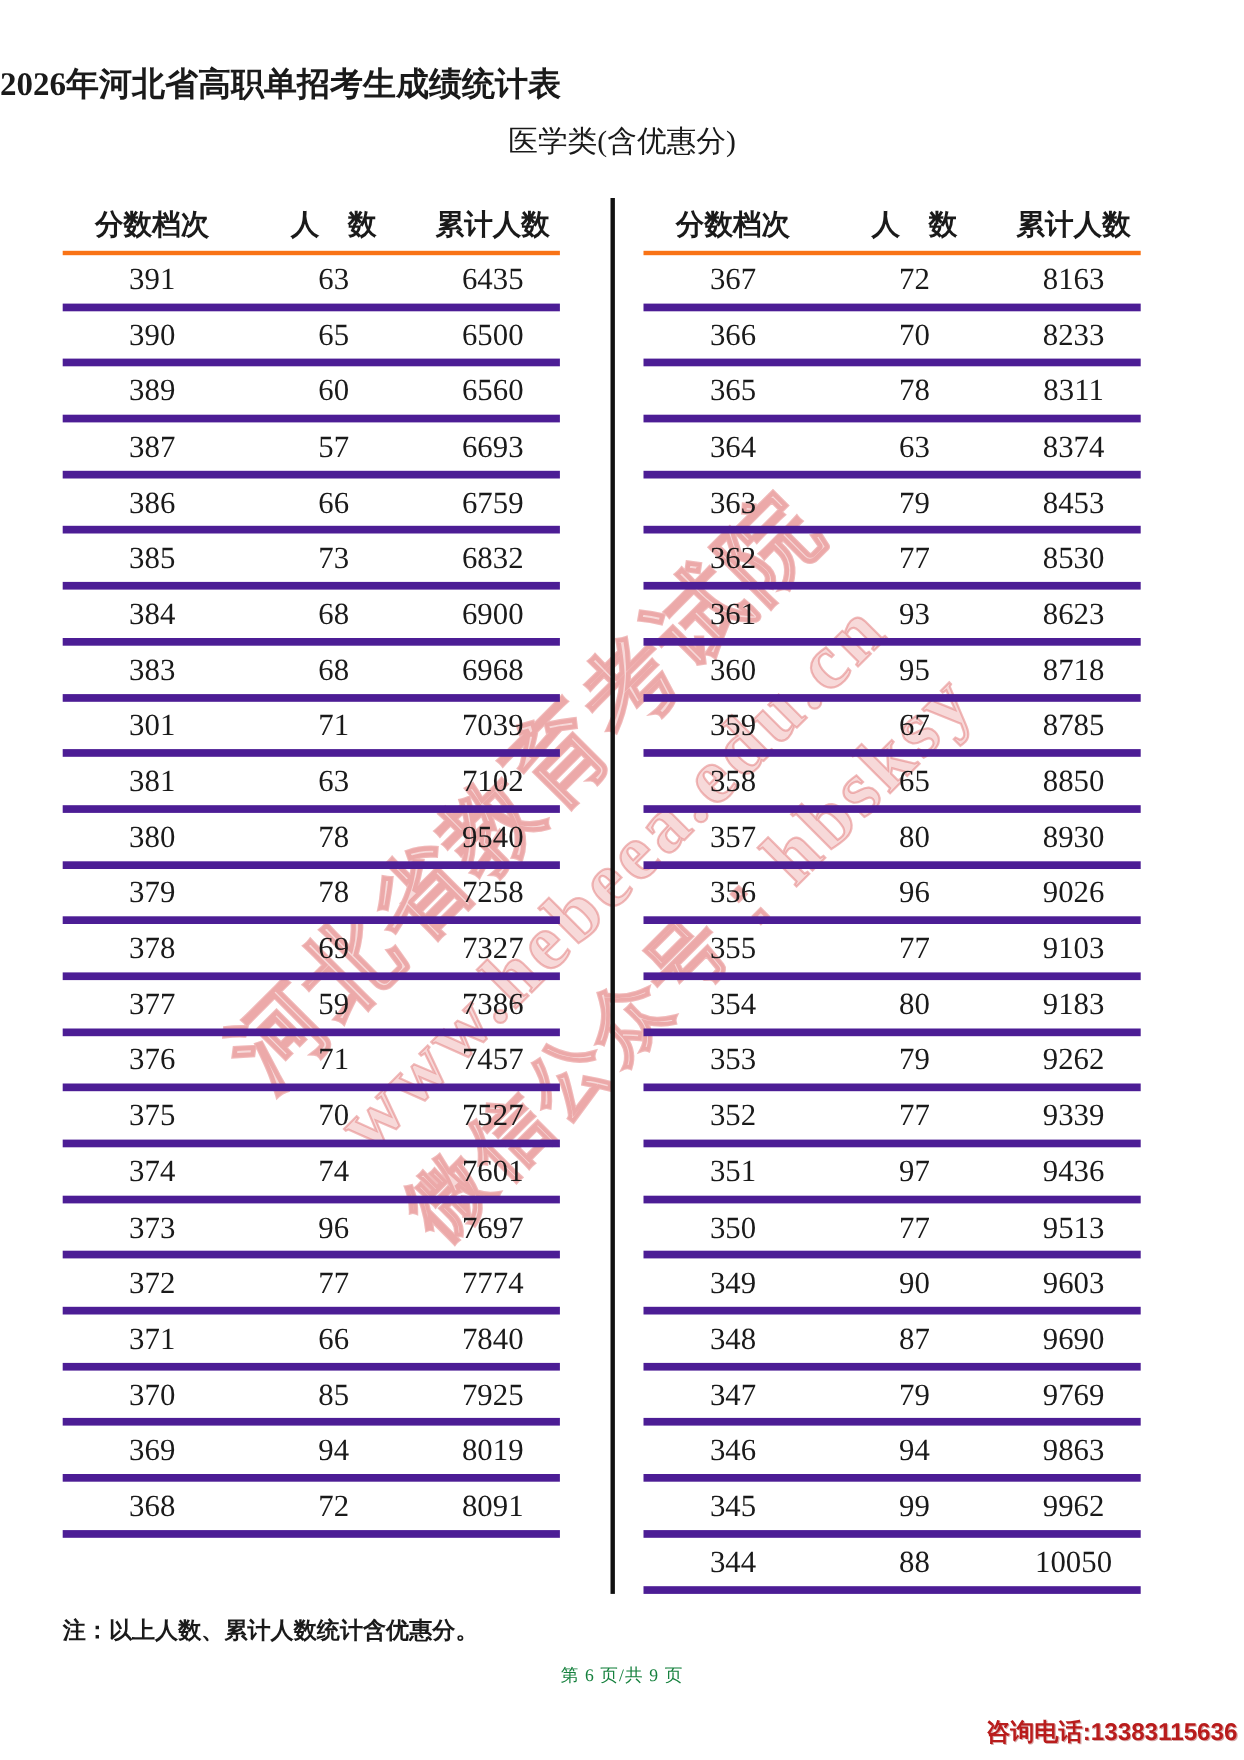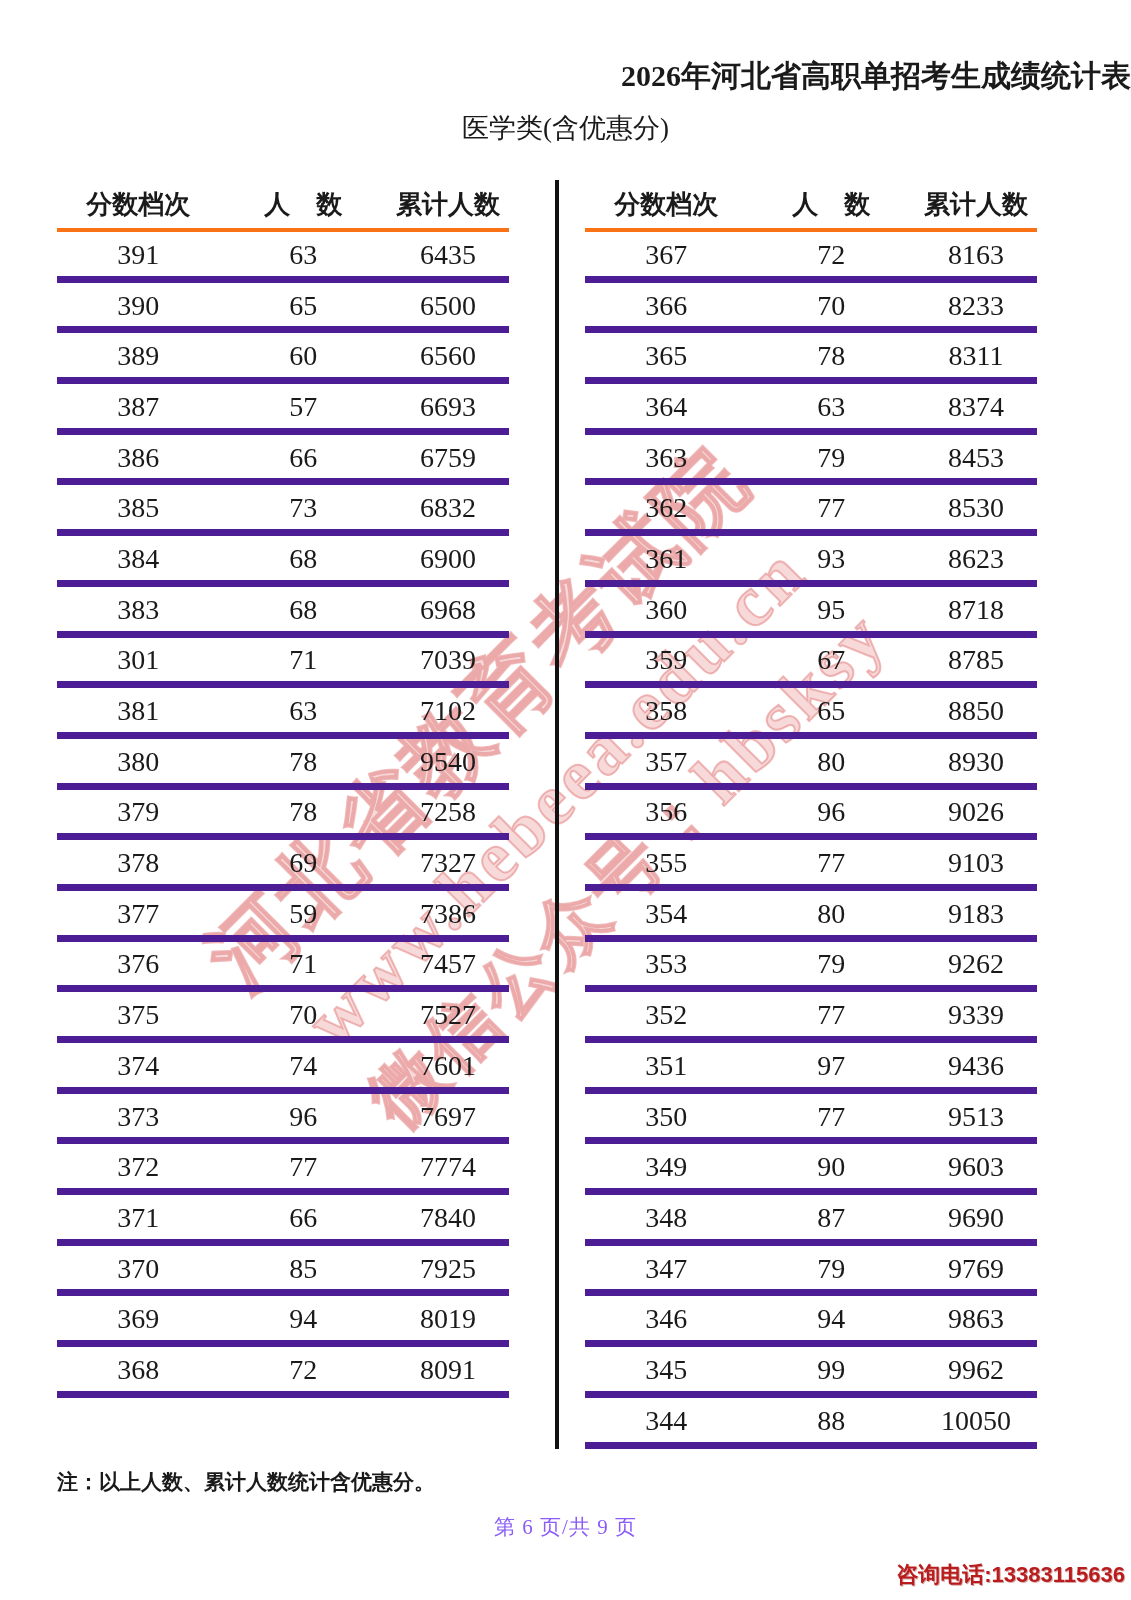--- a/index.html
+++ b/index.html
@@ -32,21 +32,21 @@
     letter-spacing: 4px;
     line-height: 1.05;
   }
   .wm-cn { font-size: 86px; margin-bottom: 28px; }
   .wm-en { font-size: 72px; margin-bottom: 26px; font-family: "Liberation Serif", serif; }
 
   
   .title {
     position: absolute;
     top: 56px; left: 0; width: 100%;
-    text-align: right;
+    text-align: left;
     font-size: 30px;
     font-weight: bold;
     z-index: 2;
   }
   .subtitle {
     position: absolute;
     top: 110px; left: 0; width: 100%;
     text-align: center;
     font-size: 27px;
     font-weight: normal;
@@ -96,22 +96,22 @@
     top: 1468px;
     font-family: "Liberation Sans", "DejaVu Sans", sans-serif;
     font-weight: bold;
     font-size: 21px;
     z-index: 2;
   }
   .page-num {
     position: absolute;
     left: 0; top: 1513px; width: 100%;
     text-align: center;
-    font-size: 21px;
-    color: #8b5cf6;
+    font-size: 16px;
+    color: #15803d;
     letter-spacing: 1px;
     z-index: 2;
   }
   .hotline {
     position: absolute;
     right: 6px;
     top: 1560px;
     font-family: "Liberation Sans", "DejaVu Sans", sans-serif;
     font-weight: bold;
     font-size: 22px;

